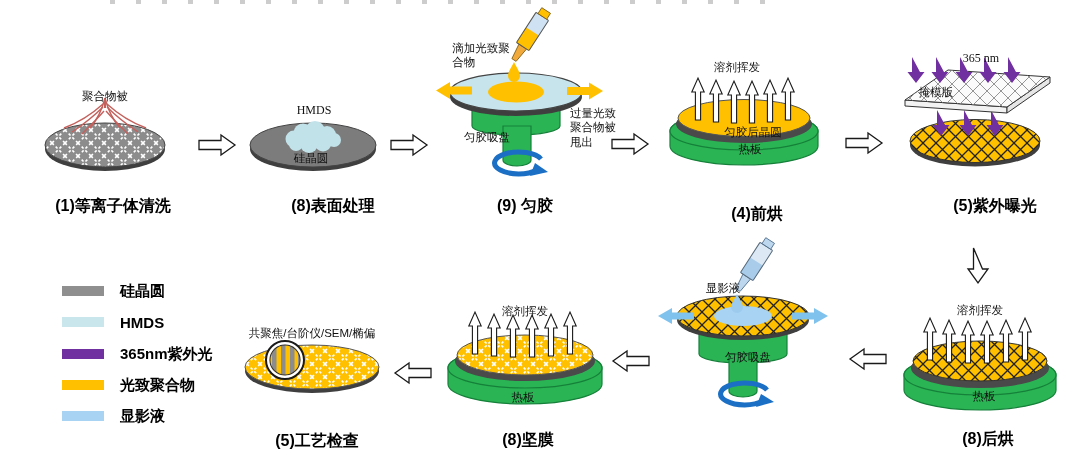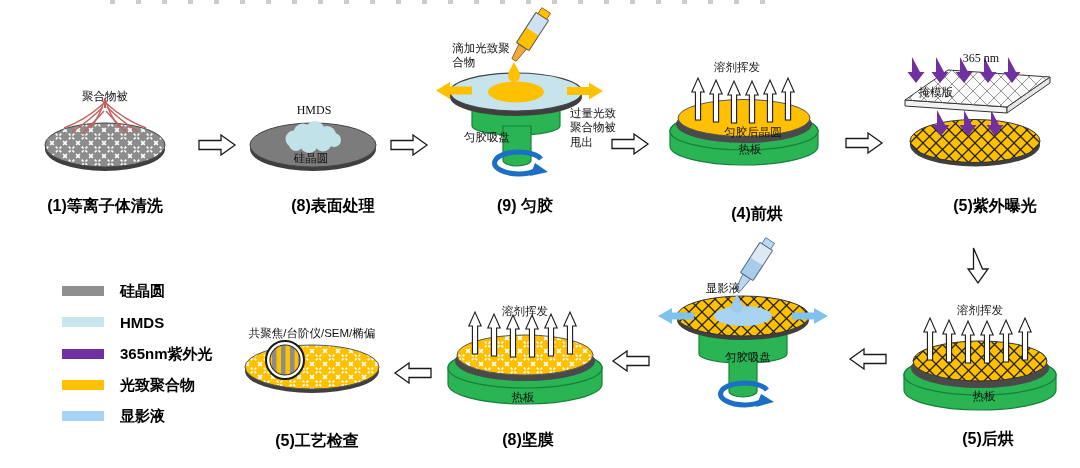--- a/index.html
+++ b/index.html
@@ -266,26 +266,26 @@
   <div class="lbl serif" style="left:981px;top:51px">365 nm</div>
   <div class="lbl" style="left:936px;top:85px">掩模版</div>
   <div class="lbl" style="left:980px;top:303px">溶剂挥发</div>
   <div class="lbl" style="left:984px;top:389px">热板</div>
   <div class="lbl" style="left:723px;top:281px">显影液</div>
   <div class="lbl" style="left:748px;top:350px">匀胶吸盘</div>
   <div class="lbl" style="left:525px;top:304px">溶剂挥发</div>
   <div class="lbl" style="left:523px;top:390px">热板</div>
   <div class="lbl" style="left:312px;top:326px">共聚焦/台阶仪/SEM/椭偏</div>
 
-  <div class="cap" style="left:105px;top:196px">(1)等离子体清洗</div>
+  <div class="cap" style="left:113px;top:196px">(1)等离子体清洗</div>
   <div class="cap" style="left:333px;top:196px">(8)表面处理</div>
   <div class="cap" style="left:525px;top:196px">(9) 匀胶</div>
   <div class="cap" style="left:757px;top:204px">(4)前烘</div>
   <div class="cap" style="left:995px;top:196px">(5)紫外曝光</div>
-  <div class="cap" style="left:988px;top:429px">(5)后烘</div>
+  <div class="cap" style="left:988px;top:429px">(8)后烘</div>
   <div class="cap" style="left:528px;top:430px">(8)坚膜</div>
   <div class="cap" style="left:317px;top:431px">(5)工艺检查</div>
 
   <div>
     <div class="lrow" style="top:282px">
       <span class="sw" style="background: rgb(143, 143, 143);"></span>
       <span class="llab">硅晶圆</span>
     </div>
     <div class="lrow" style="top:313px">
       <span class="sw" style="background: rgb(201, 230, 236);"></span>

